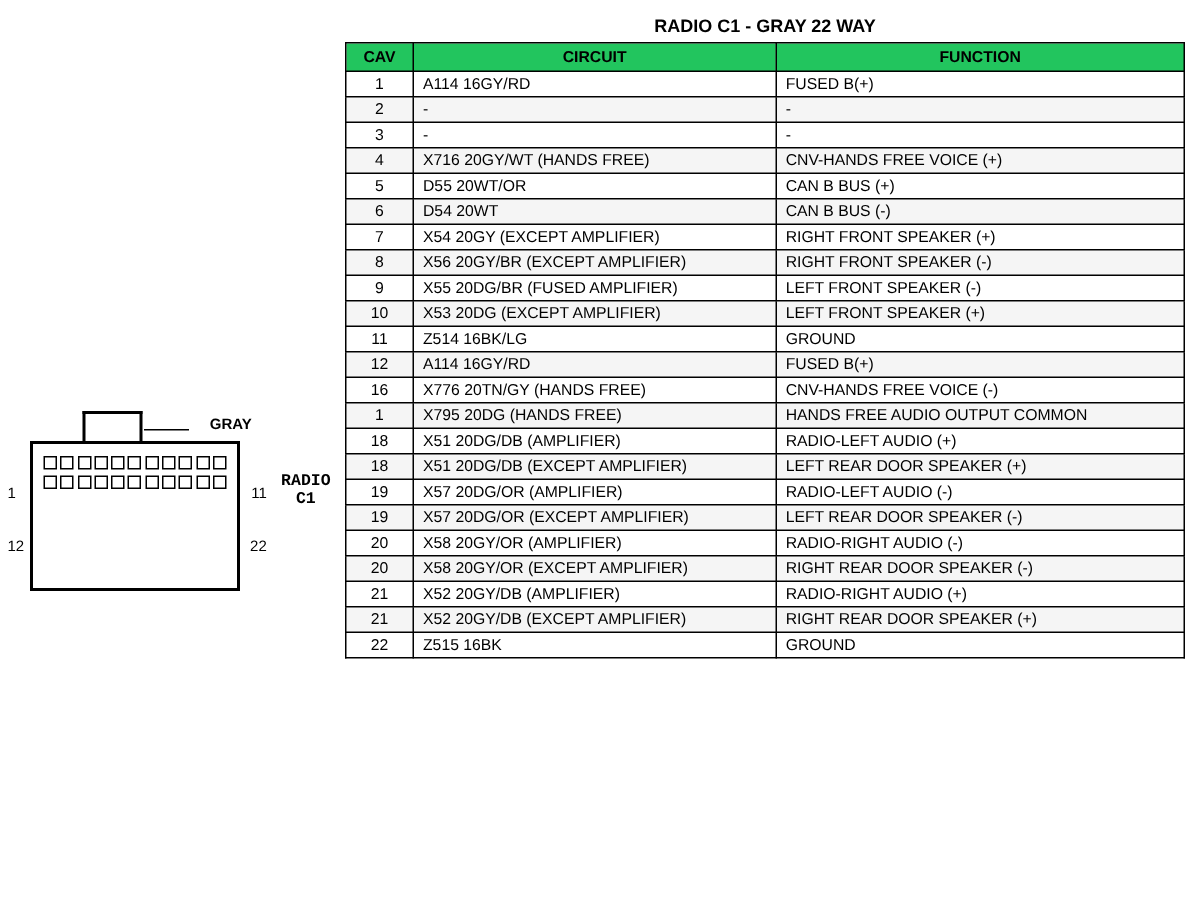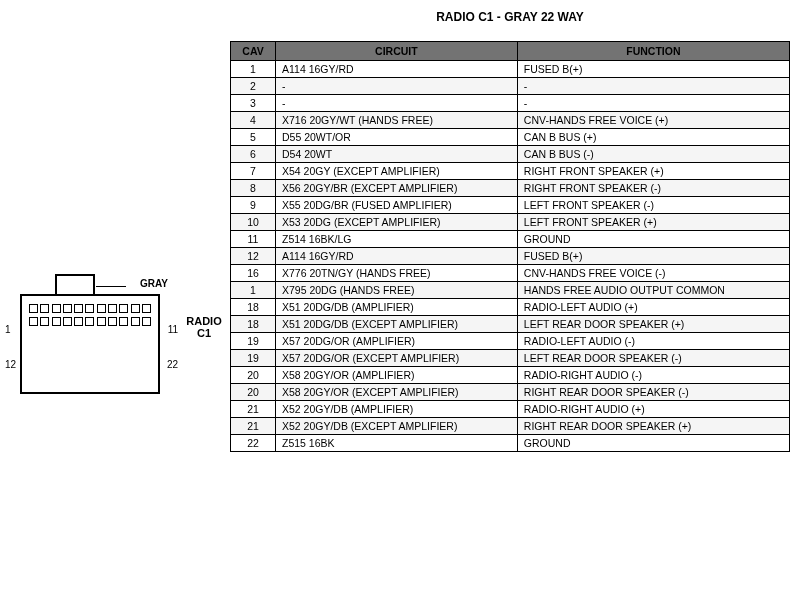--- a/index.html
+++ b/index.html
@@ -111,44 +111,45 @@
       top: 95px;
       right: 0px;
       font-size: 10px;
     }
 
     .radio-label {
       margin-top: 6px;
       font-size: 11px;
       font-weight: bold;
       text-align: center;
+      font-family: Liberation Mono, monospace;
     }
 
     .right-panel {
       flex: 1;
       padding: 10px 10px 10px 0;
       overflow-y: auto;
     }
 
     .table-title {
       text-align: center;
       font-size: 12px;
       font-weight: bold;
-      margin-bottom: 17px;
+      margin-bottom: 4px;
     }
 
     table {
       width: 100%;
       border-collapse: collapse;
       font-size: 10.5px;
     }
 
     th {
       border: 1px solid #000;
-      background: #737373;
+      background: #22c55e;
       padding: 3px 6px;
       text-align: center;
       font-weight: bold;
     }
 
     td {
       border: 1px solid #000;
       padding: 2px 6px;
       text-align: left;
     }

